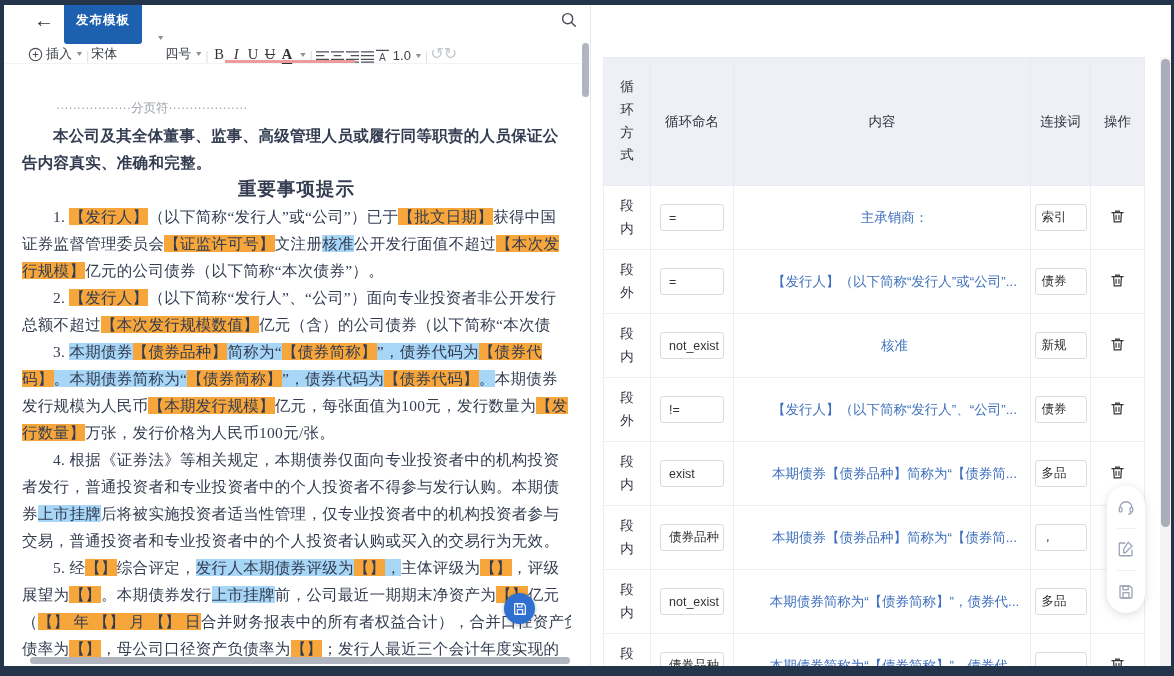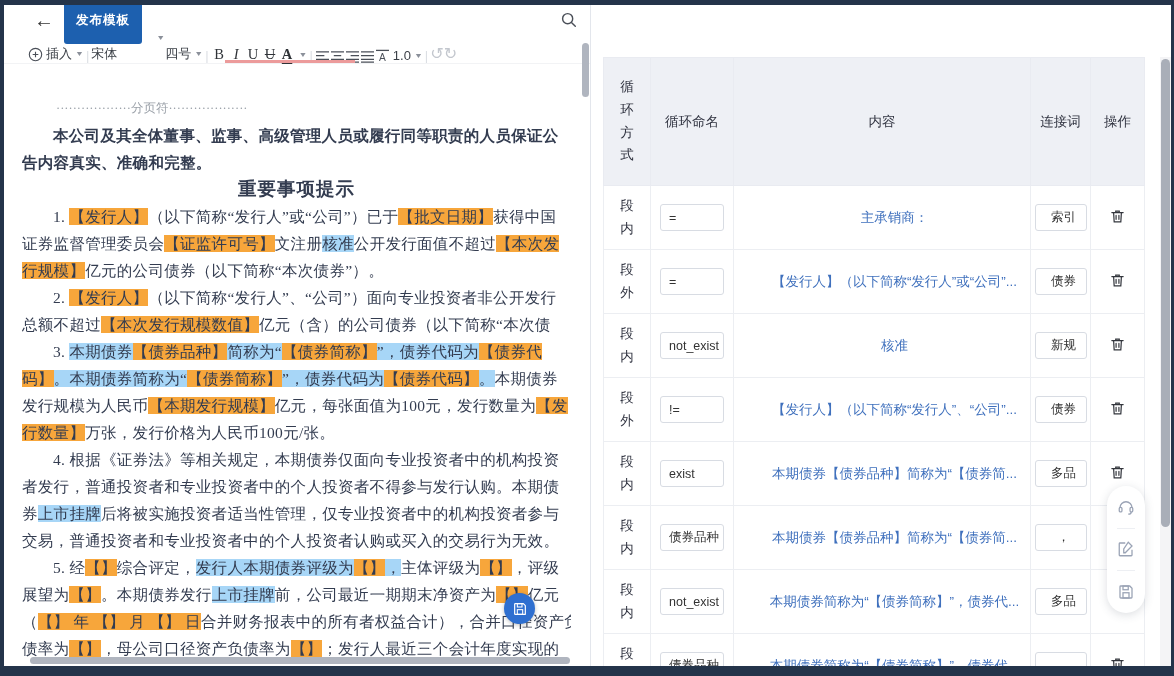--- a/index.html
+++ b/index.html
@@ -56,21 +56,21 @@
     font-size:13.5px; color:#303340; }
   .rules-table th { background:var(--th-bg,#eef0f5); font-weight:500; height:128px; border:1px solid #e9ebf1;
     text-align:center; vertical-align:middle; line-height:1.9; }
   .rules-table td { border:1px solid #eceef2; height:64px; text-align:center; vertical-align:middle; background:#fff; }
   .vert { width:15px; margin:0 auto; word-break:break-all; line-height:1.7; }
   .name-input { width:64px; height:27px; border:1px solid #d8dce3; border-radius:3px; font-size:12.5px; color:#333;
     padding:0 0 0 8px; font-family:"Liberation Sans",sans-serif; background:#fff; }
   .content-link { display:block; text-align:center; padding-left:25px; color:var(--link-blue,#3f70bd);
     white-space:nowrap; overflow:hidden; cursor:pointer; }
   .conn-box { width:52px; height:27px; border:1px solid #d8dce3; border-radius:3px; margin:0 auto; font-size:12.5px;
-    color:#333; line-height:25px; text-align:center; padding-left:6px; overflow:hidden; white-space:nowrap; background:#fff; cursor:text; }
+    color:#333; line-height:25px; text-align:left; padding-left:6px; overflow:hidden; white-space:nowrap; background:#fff; cursor:text; }
   .trash-btn { background:none; border:none; cursor:pointer; padding:2px; }
 
   .v-scroll-right { position:absolute; right:0; top:52px; bottom:0; width:11px; background:#f4f4f6; }
   .v-scroll-right .thumb { position:absolute; left:1px; top:2px; width:9px; height:468px; border-radius:5px; background:#a9aeb8; cursor:pointer; }
 
   .float-pill { position:absolute; left:516px; top:481px; width:38px; height:127px; background:#fff; border-radius:19px;
     box-shadow:0 2px 10px rgba(60,70,90,.18); display:flex; flex-direction:column; align-items:center;
     justify-content:space-evenly; z-index:5; }
   .pill-ic { width:18px; height:18px; cursor:pointer; }
   .pill-div { width:18px; height:1px; background:#edeff3; }

